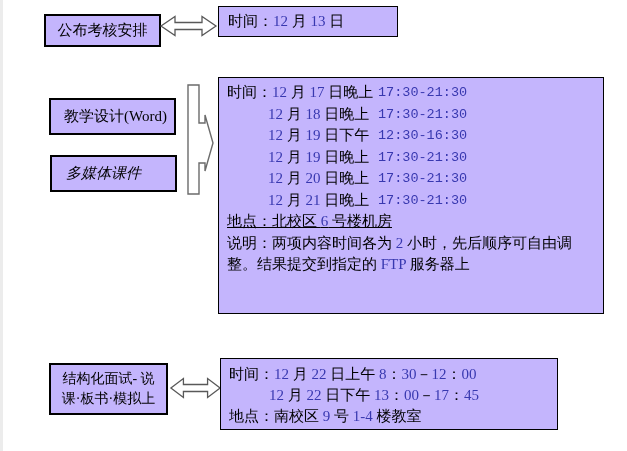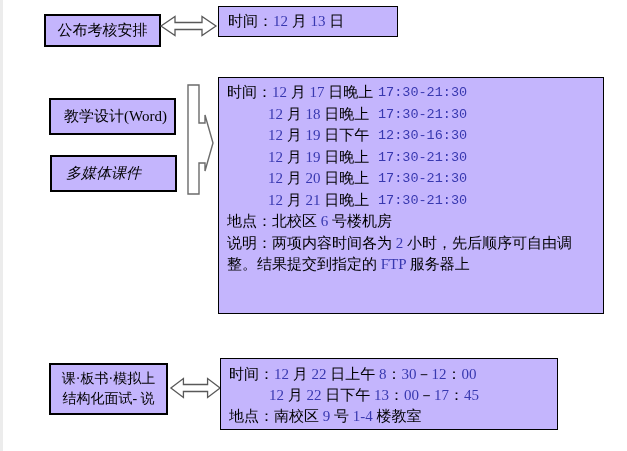--- a/index.html
+++ b/index.html
@@ -26,21 +26,21 @@
   .time-box{left:218px;top:6px;width:180px;height:31px;font-size:15px;padding-left:9px;}
 
   
   .word-box{left:49px;top:98px;width:127px;height:37px;font-size:15px;padding-left:13px;}
   .media-box{left:50px;top:155px;width:127px;height:37px;font-size:15px;padding-left:14px;font-style:italic;}
   .detail-box{left:218px;top:77px;width:386px;height:237px;font-size:15px;padding:4px 6px 0 8px;}
   .sched-row{position:relative;height:21.5px;line-height:21.5px;white-space:nowrap;}
   .sched-row .date-part{display:inline-block;}
   .sched-row.indent .date-part{margin-left:41px;}
   .sched-row .time-part{position:absolute;left:151px;top:0;}
-  .loc-row{height:21.5px;line-height:21.5px;white-space:nowrap;}
+  .loc-row{height:21.5px;line-height:21.5px;white-space:nowrap;text-decoration:underline;}
   .note-par{line-height:21.5px;}
 
   
   .interview-box{left:49px;top:363px;width:119px;height:52px;font-size:14px;
     display:flex;flex-direction:column;align-items:center;justify-content:center;
     line-height:20.5px;text-align:center;}
   .schedule-box{left:220px;top:358px;width:338px;height:72px;font-size:15px;padding:5px 0 0 8px;}
   .schedule-box .line{height:21px;line-height:21px;white-space:nowrap;}
   .schedule-box .line.indent{padding-left:40px;}
 
@@ -103,22 +103,22 @@
   </div>
   <div class="sched-row indent">
     <span class="date-part"><span class="seg-n">12</span><span> 月 </span><span class="seg-n">21</span><span> 日晚上</span></span>
     <span class="time-part time-mono">17:30-21:30</span>
   </div>
   <div class="loc-row"><span>地点：北校区 </span><span class="seg-n">6</span><span> 号楼机房</span></div>
   <div class="note-par"><span>说明：两项内容时间各为 </span><span class="seg-n">2</span><span> 小时，先后顺序可自由调整。结果提交到指定的 </span><span class="seg-n">FTP</span><span> 服务器上</span></div>
 </div>
 
 <div class="box b2 interview-box">
+  <div>结构化面试- 说</div>
   <div>课·板书·模拟上</div>
-  <div>结构化面试- 说</div>
 </div>
 
 <svg class="arrow-svg" style="left:170px;top:377px;" width="51" height="22" viewBox="0 0 57 22" preserveAspectRatio="none">
   <path d="M1,11 L15,1.5 L15,7.5 L42,7.5 L42,1.5 L56,11 L42,20.5 L42,14.5 L15,14.5 L15,20.5 Z"></path>
 </svg>
 
 <div class="box b1 schedule-box">
   <div class="line"><span>时间：</span><span class="seg-n">12</span><span> 月 </span><span class="seg-n">22</span><span> 日上午 </span><span class="seg-n">8</span><span>：</span><span class="seg-n">30</span><span>－</span><span class="seg-n">12</span><span>：</span><span class="seg-n">00</span></div>
   <div class="line indent"><span class="seg-n">12</span><span> 月 </span><span class="seg-n">22</span><span> 日下午 </span><span class="seg-n">13</span><span>：</span><span class="seg-n">00</span><span>－</span><span class="seg-n">17</span><span>：</span><span class="seg-n">45</span></div>
   <div class="line"><span>地点：南校区 </span><span class="seg-n">9</span><span> 号 </span><span class="seg-n">1-4</span><span> 楼教室</span></div>

